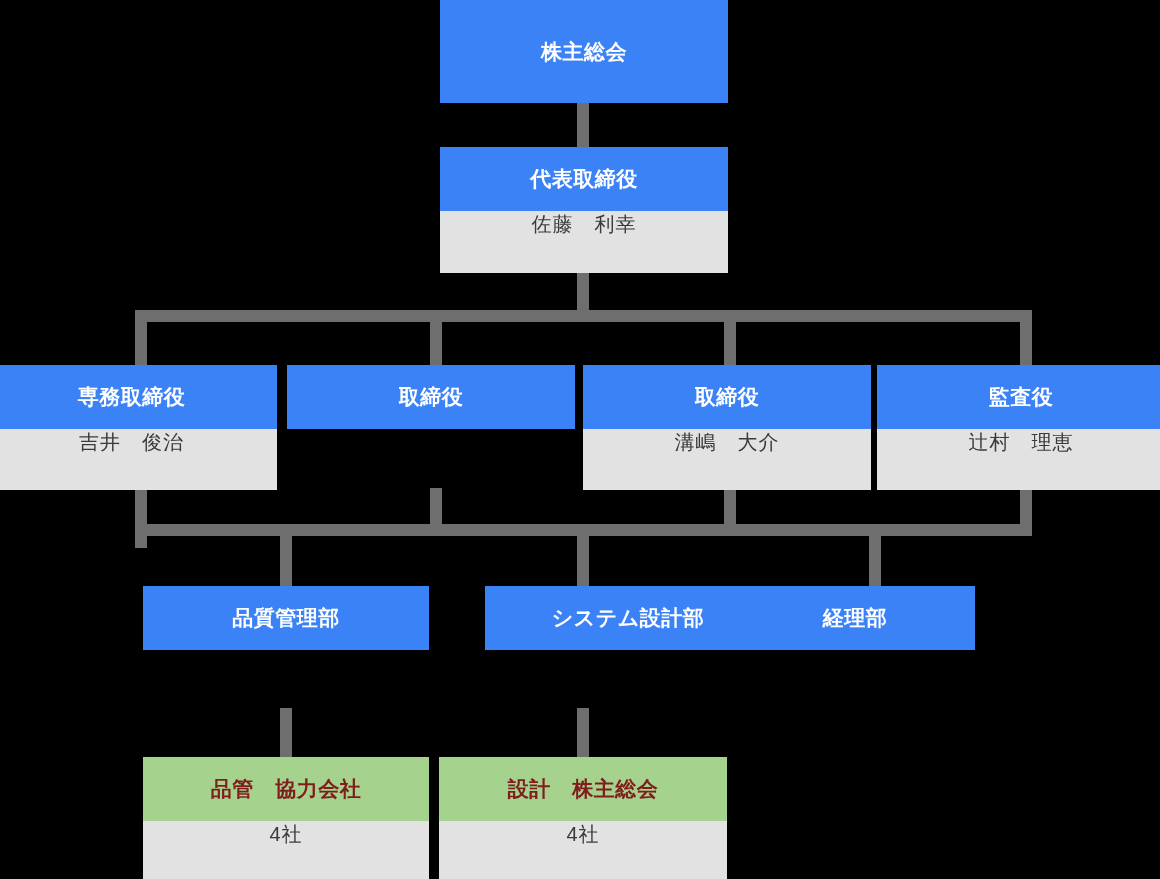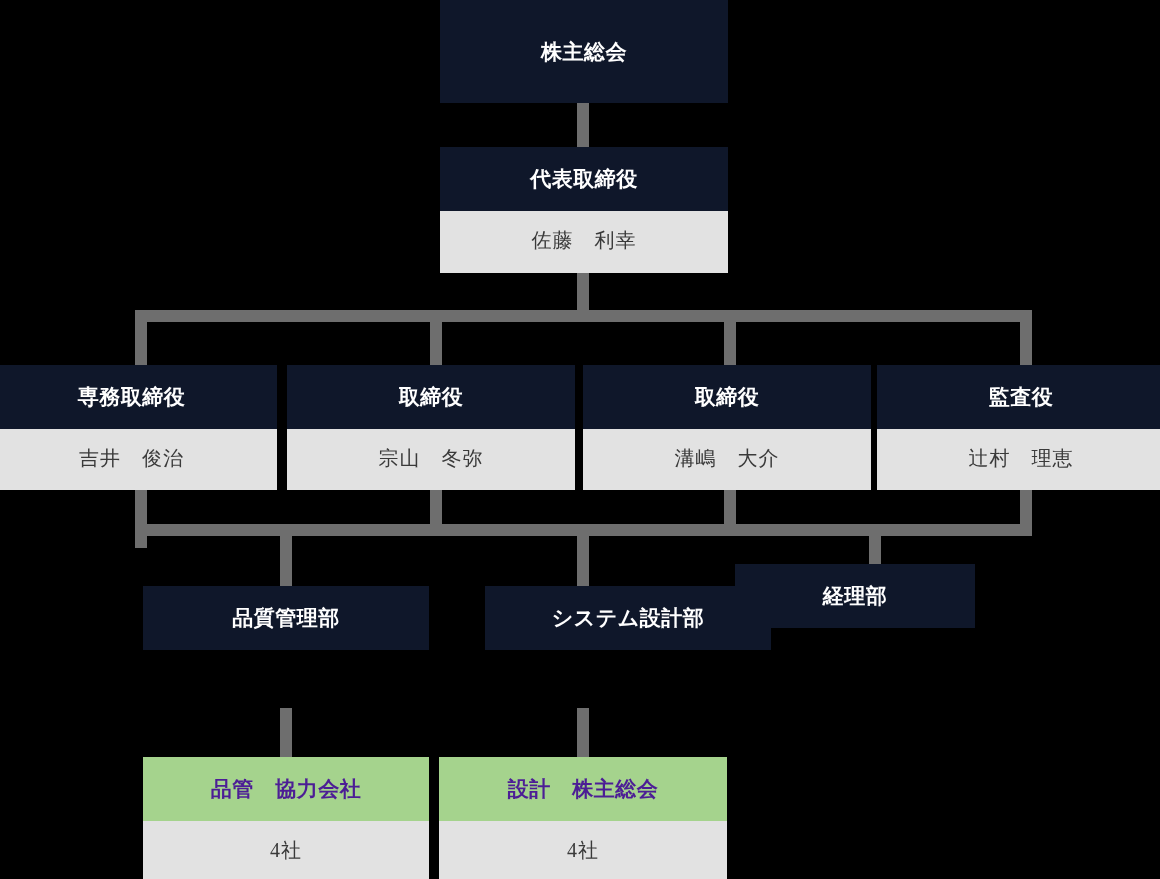--- a/index.html
+++ b/index.html
@@ -8,29 +8,27 @@
   #chart{position:relative;width:1160px;height:879px;background:#000;}
 
   
   .node{position:absolute;box-sizing:border-box;}
   .node .hd{
     box-sizing:border-box;width:100%;height:64px;
     display:flex;align-items:center;justify-content:center;
     font-size:21px;font-weight:bold;letter-spacing:.5px;
     white-space:nowrap;
   }
-  .node.blue .hd{background:#0f172a;color:#ffffff;}
-  .node.green .hd{background:#A5D38D;color:#4c1d95;font-family:Liberation Mono, monospace;}
+  .node.blue .hd{background:#3b82f6;color:#ffffff;}
+  .node.green .hd{background:#A5D38D;color:#7f1d1d;font-family:Liberation Mono, monospace;}
   .node .bd{
     box-sizing:border-box;width:100%;
     background:#E2E2E2;color:#3a3a3a;
     display:flex;align-items:flex-start;justify-content:center;
     font-size:20px;letter-spacing:1px;white-space:pre;
-    padding-top:16px;
-    font-family:Liberation Serif, serif;
   }
 
   
   .ln{position:absolute;background:#6E6E6E;}
   .vh{width:12px;}      
   .hz{height:12px;}     
 </style>
 </head>
 <body>
 
@@ -66,42 +64,41 @@
     <div class="bd" style="height:62px;">佐藤　利幸</div>
   </div>
 
   <div class="node blue" style="left:-14px;top:365px;width:291px;height:125px;">
     <div class="hd">専務取締役</div>
     <div class="bd" style="height:61px;">吉井　俊治</div>
   </div>
 
   <div class="node blue" style="left:287px;top:365px;width:288px;height:125px;">
     <div class="hd">取締役</div>
-    <div class="bd" style="height:61px;">宗山　冬弥</div>
   </div>
 
   <div class="node blue" style="left:583px;top:365px;width:288px;height:125px;">
     <div class="hd">取締役</div>
     <div class="bd" style="height:61px;text-align:center;">溝嶋　大介</div>
   </div>
 
   <div class="node blue" style="left:877px;top:365px;width:288px;height:125px;">
     <div class="hd">監査役</div>
     <div class="bd" style="height:61px;">辻村　理恵</div>
   </div>
 
   <div class="node blue" style="left:143px;top:586px;width:286px;height:88px;">
     <div class="hd">品質管理部</div>
   </div>
 
   <div class="node blue" style="left:439px;top:586px;width:286px;height:124px;margin-left:46px;">
     <div class="hd">システム設計部</div>
   </div>
 
-  <div class="node blue" style="left:735px;top:564px;width:240px;height:124px;">
+  <div class="node blue" style="left:735px;top:586px;width:240px;height:124px;">
     <div class="hd">経理部</div>
   </div>
 
   <div class="node green" style="left:143px;top:757px;width:286px;height:122px;">
     <div class="hd">品管　協力会社</div>
     <div class="bd" style="height:58px;">4社</div>
   </div>
 
   <div class="node green" style="left:439px;top:757px;width:288px;height:122px;">
     <div class="hd">設計　株主総会</div>

